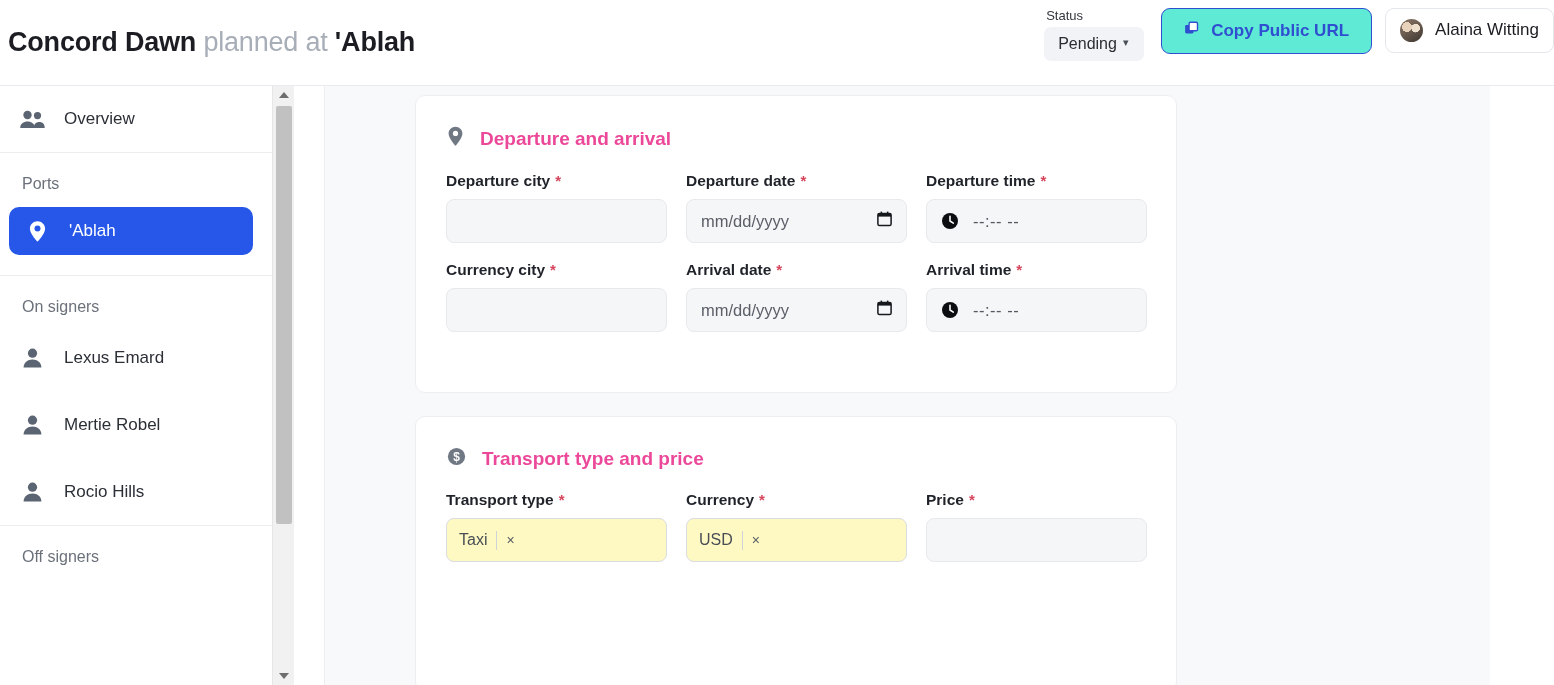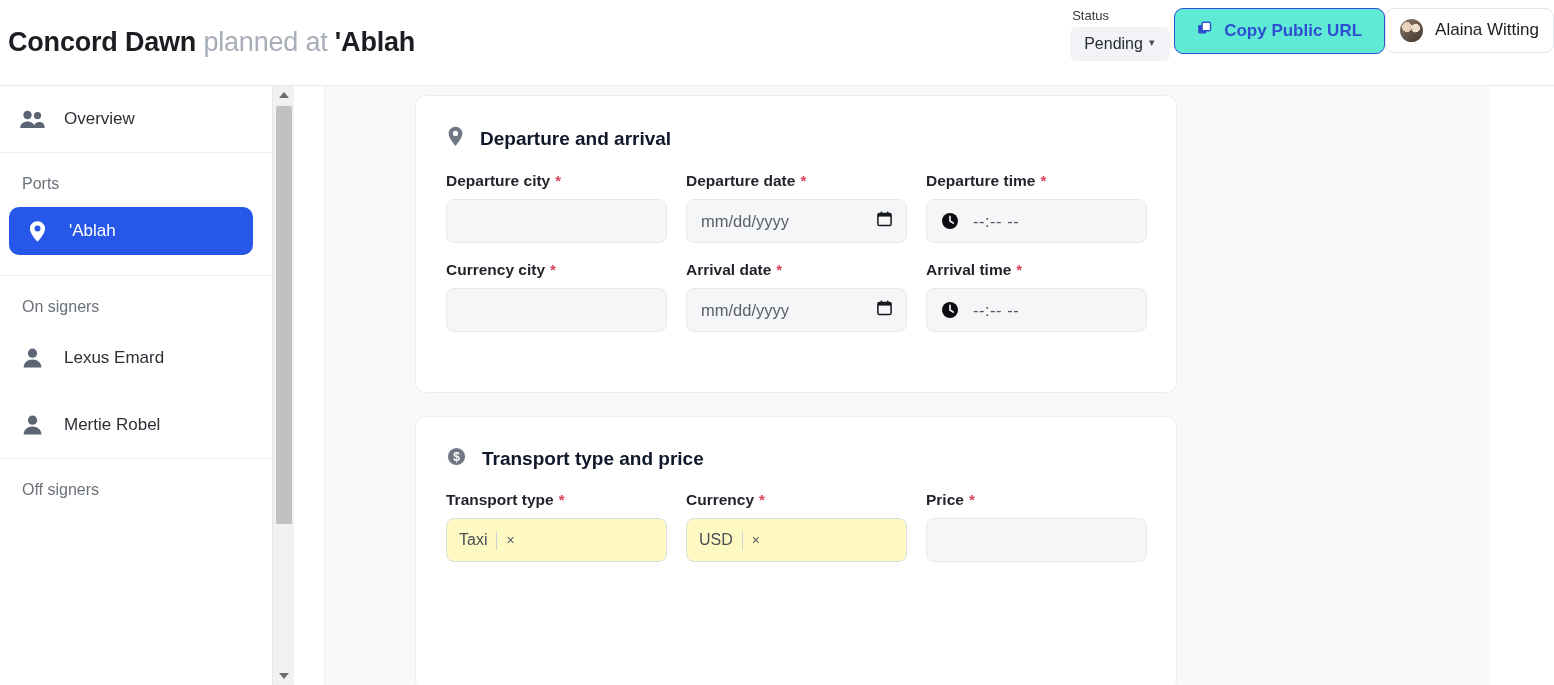--- a/index.html
+++ b/index.html
@@ -16,21 +16,21 @@
     position: absolute; top: 0; left: 0; width: 1554px; height: 86px;
     background: #ffffff; border-bottom: 1px solid #e8eaed;
     display: flex; align-items: center;
   }
   .page-title {
     margin-left: 8px; font-size: 27px; font-weight: 700;
     color: #1b1d22; letter-spacing: -0.2px; white-space: nowrap;
   }
   .page-title .muted { color: #a8aeb8; font-weight: 400; text-align: center; }
   .header-right {
-    margin-left: auto; display: flex; align-items: flex-start; gap: 0;
+    margin-left: auto; display: flex; align-items: flex-start; gap: 13px;
     padding-right: 0px; height: 86px;
   }
   .status-block {
     display: flex; flex-direction: column; align-items: flex-start;
     padding-top: 8px; margin-right: 4px;
   }
   .status-label { font-size: 13px; color: #33373d; margin-bottom: 4px; padding-left: 2px; }
   .status-pill {
     background: #f1f3f6; border-radius: 7px; padding: 8px 14px;
     font-size: 16px; color: #2a2d33; display: flex; align-items: center; gap: 6px;
@@ -123,21 +123,21 @@
   }
   .card {
     position: absolute; background: #ffffff;
     border: 1px solid #eceef1; border-radius: 10px;
   }
   #card-departure { left: 90px; top: 9px; width: 762px; height: 298px; }
   #card-transport { left: 90px; top: 330px; width: 762px; height: 276px; }
 
   .card-title {
     display: flex; align-items: center; gap: 16px;
-    padding: 30px 0 0 31px; font-size: 19px; font-weight: 700; color: #0f172a;
+    padding: 30px 0 0 31px; font-size: 19px; font-weight: 700; color: #ec4899;
   }
   .form-grid {
     display: grid; grid-template-columns: 240px 240px 240px;
     column-gap: 0px; padding-left: 30px; padding-top: 20px;
   }
   .field { width: 240px; margin-bottom: 18px; }
   .field-label {
     font-size: 15.5px; font-weight: 700; color: #1f2329; margin-bottom: 9px;
     display: flex; align-items: baseline; gap: 5px;
   }
@@ -254,20 +254,29 @@
       <div class="signer-row">
         <span class="ico">
           <svg width="21" height="22" viewBox="0 0 21 22" aria-hidden="true">
             <circle cx="10.5" cy="6.2" r="4.6" fill="#5b6472"></circle>
             <path d="M1.6 20.6c0-5 4-8 8.9-8s8.9 3 8.9 8z" fill="#5b6472"></path>
           </svg>
         </span>
         <span class="label">Mertie Robel</span>
       </div>
 
+      <div class="signer-row">
+        <span class="ico">
+          <svg width="21" height="22" viewBox="0 0 21 22" aria-hidden="true">
+            <circle cx="10.5" cy="6.2" r="4.6" fill="#5b6472"></circle>
+            <path d="M1.6 20.6c0-5 4-8 8.9-8s8.9 3 8.9 8z" fill="#5b6472"></path>
+          </svg>
+        </span>
+        <span class="label">Rocio Hills</span>
+      </div>
     </div>
 
     <div>
       <div class="side-head">Off signers</div>
     </div>
   </div>
 
   <div class="vscroll">
     <div class="arrow up">
         <span class="tri up"></span>

